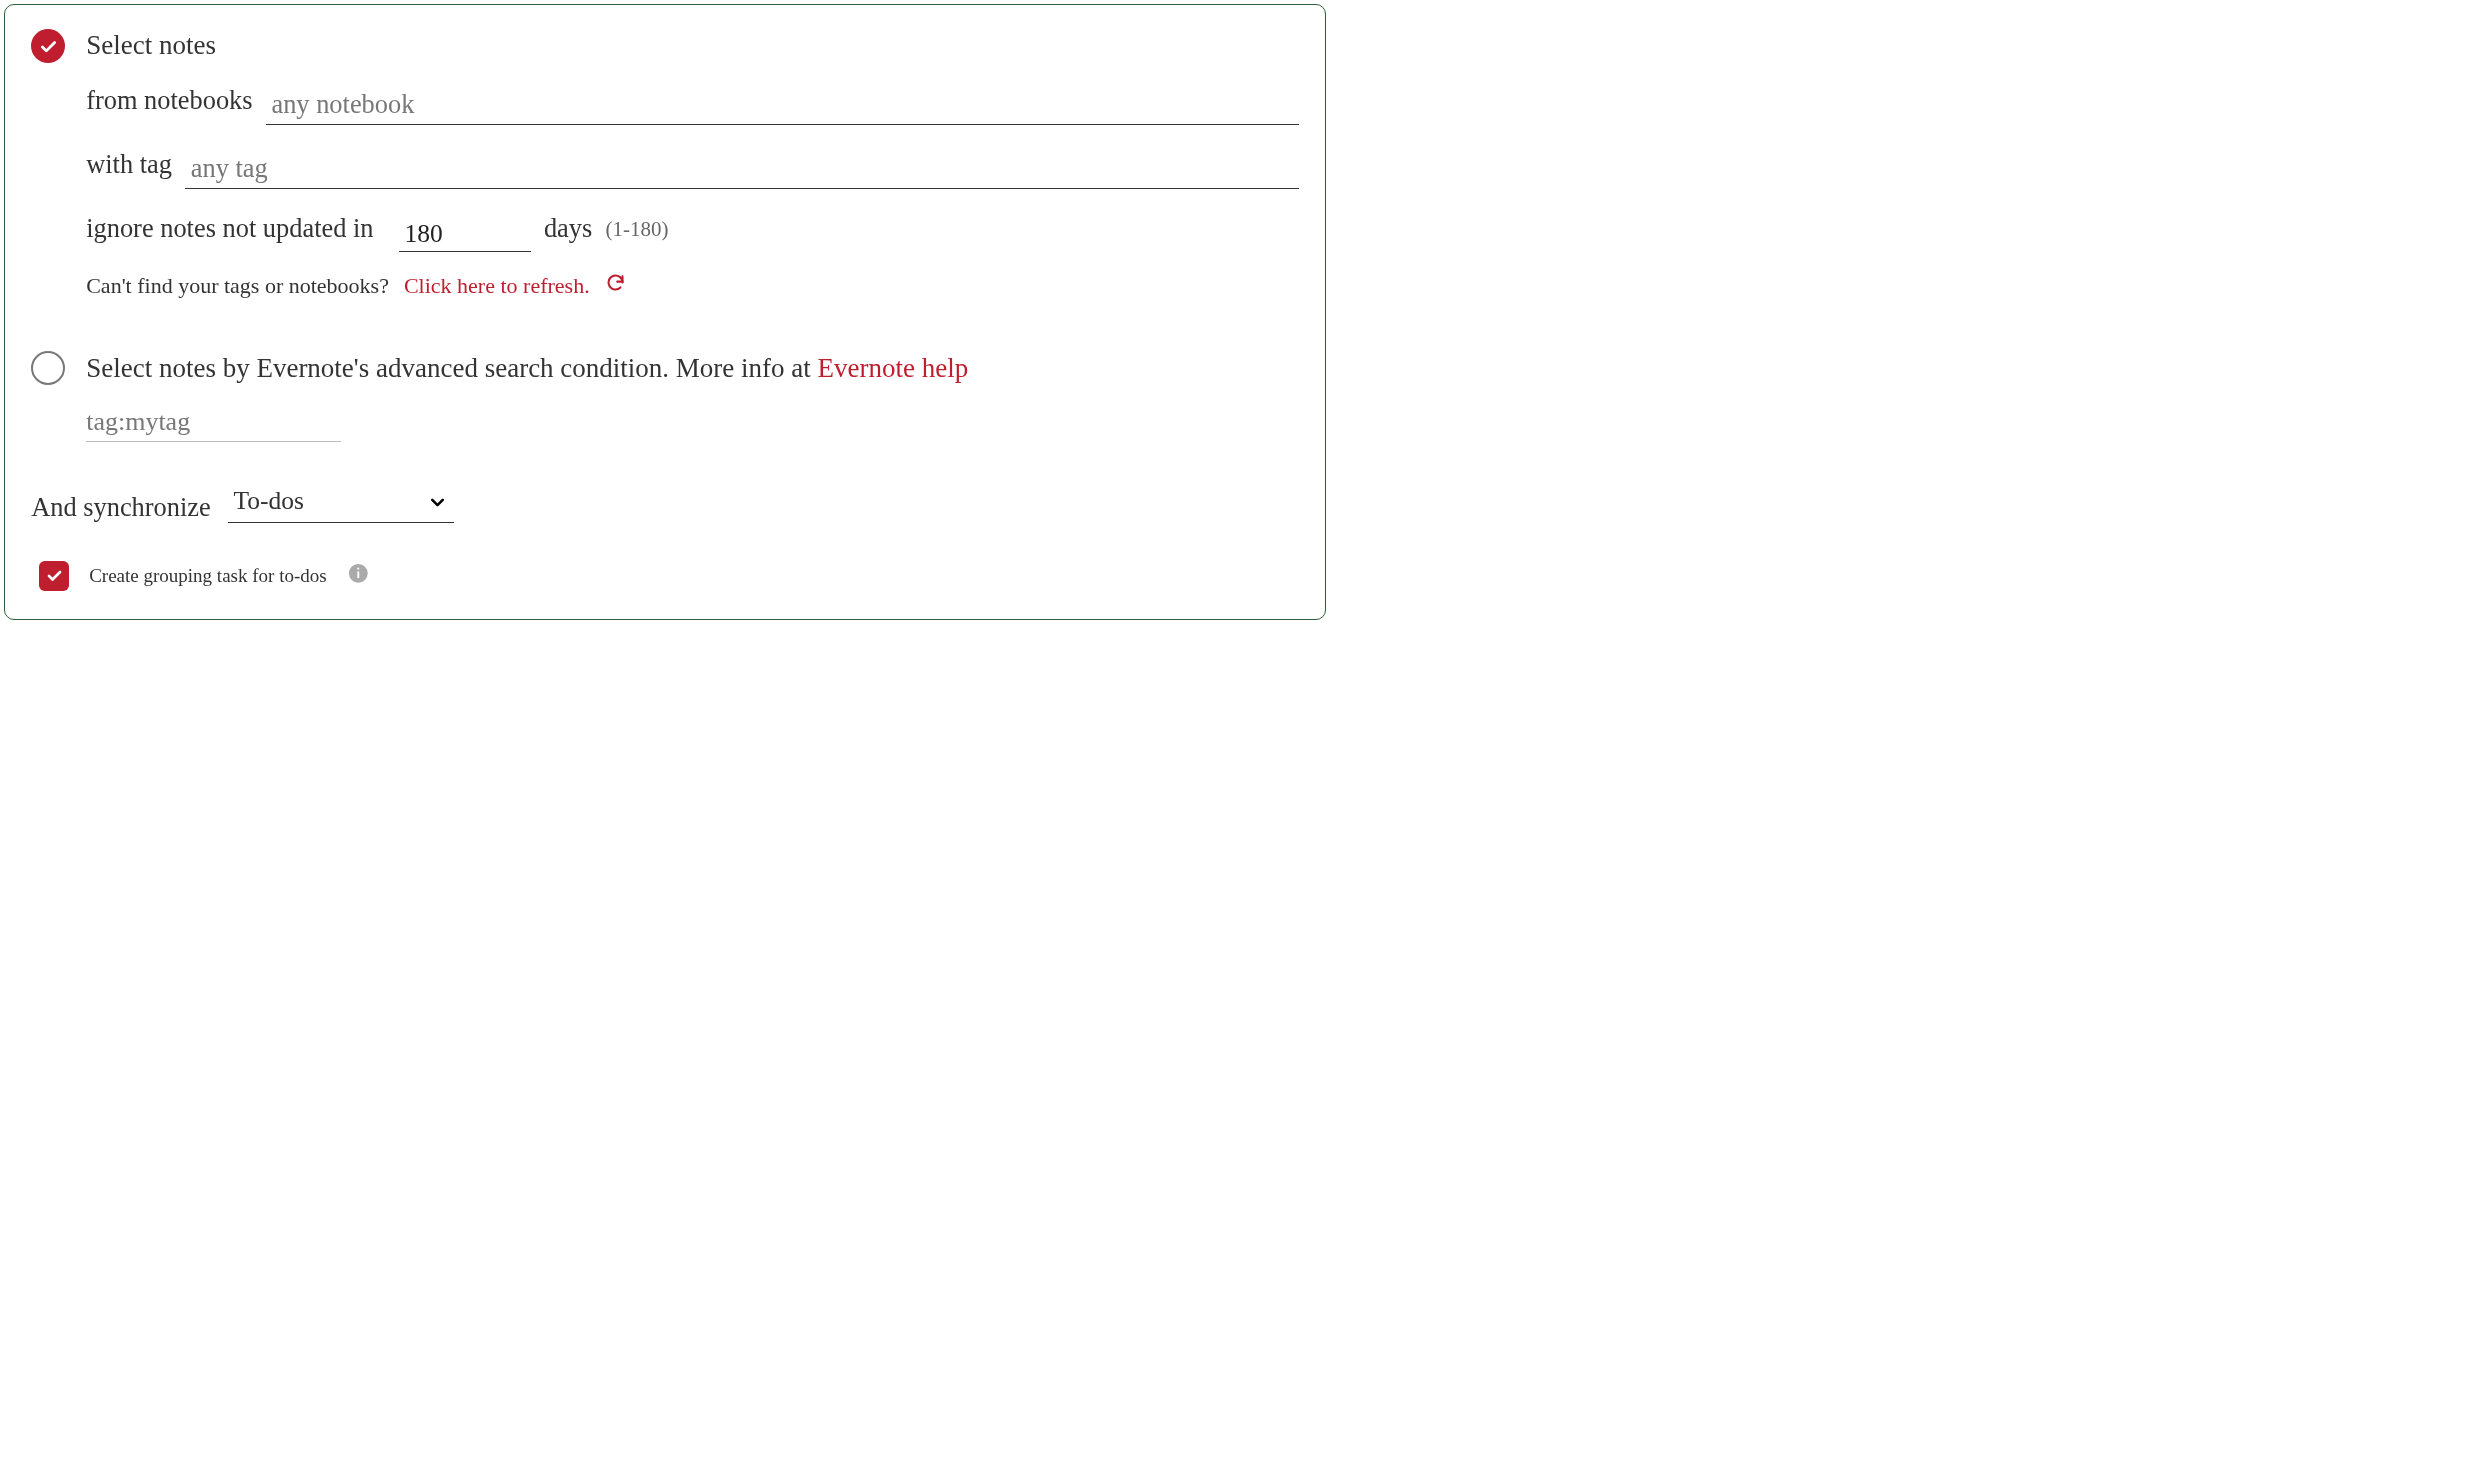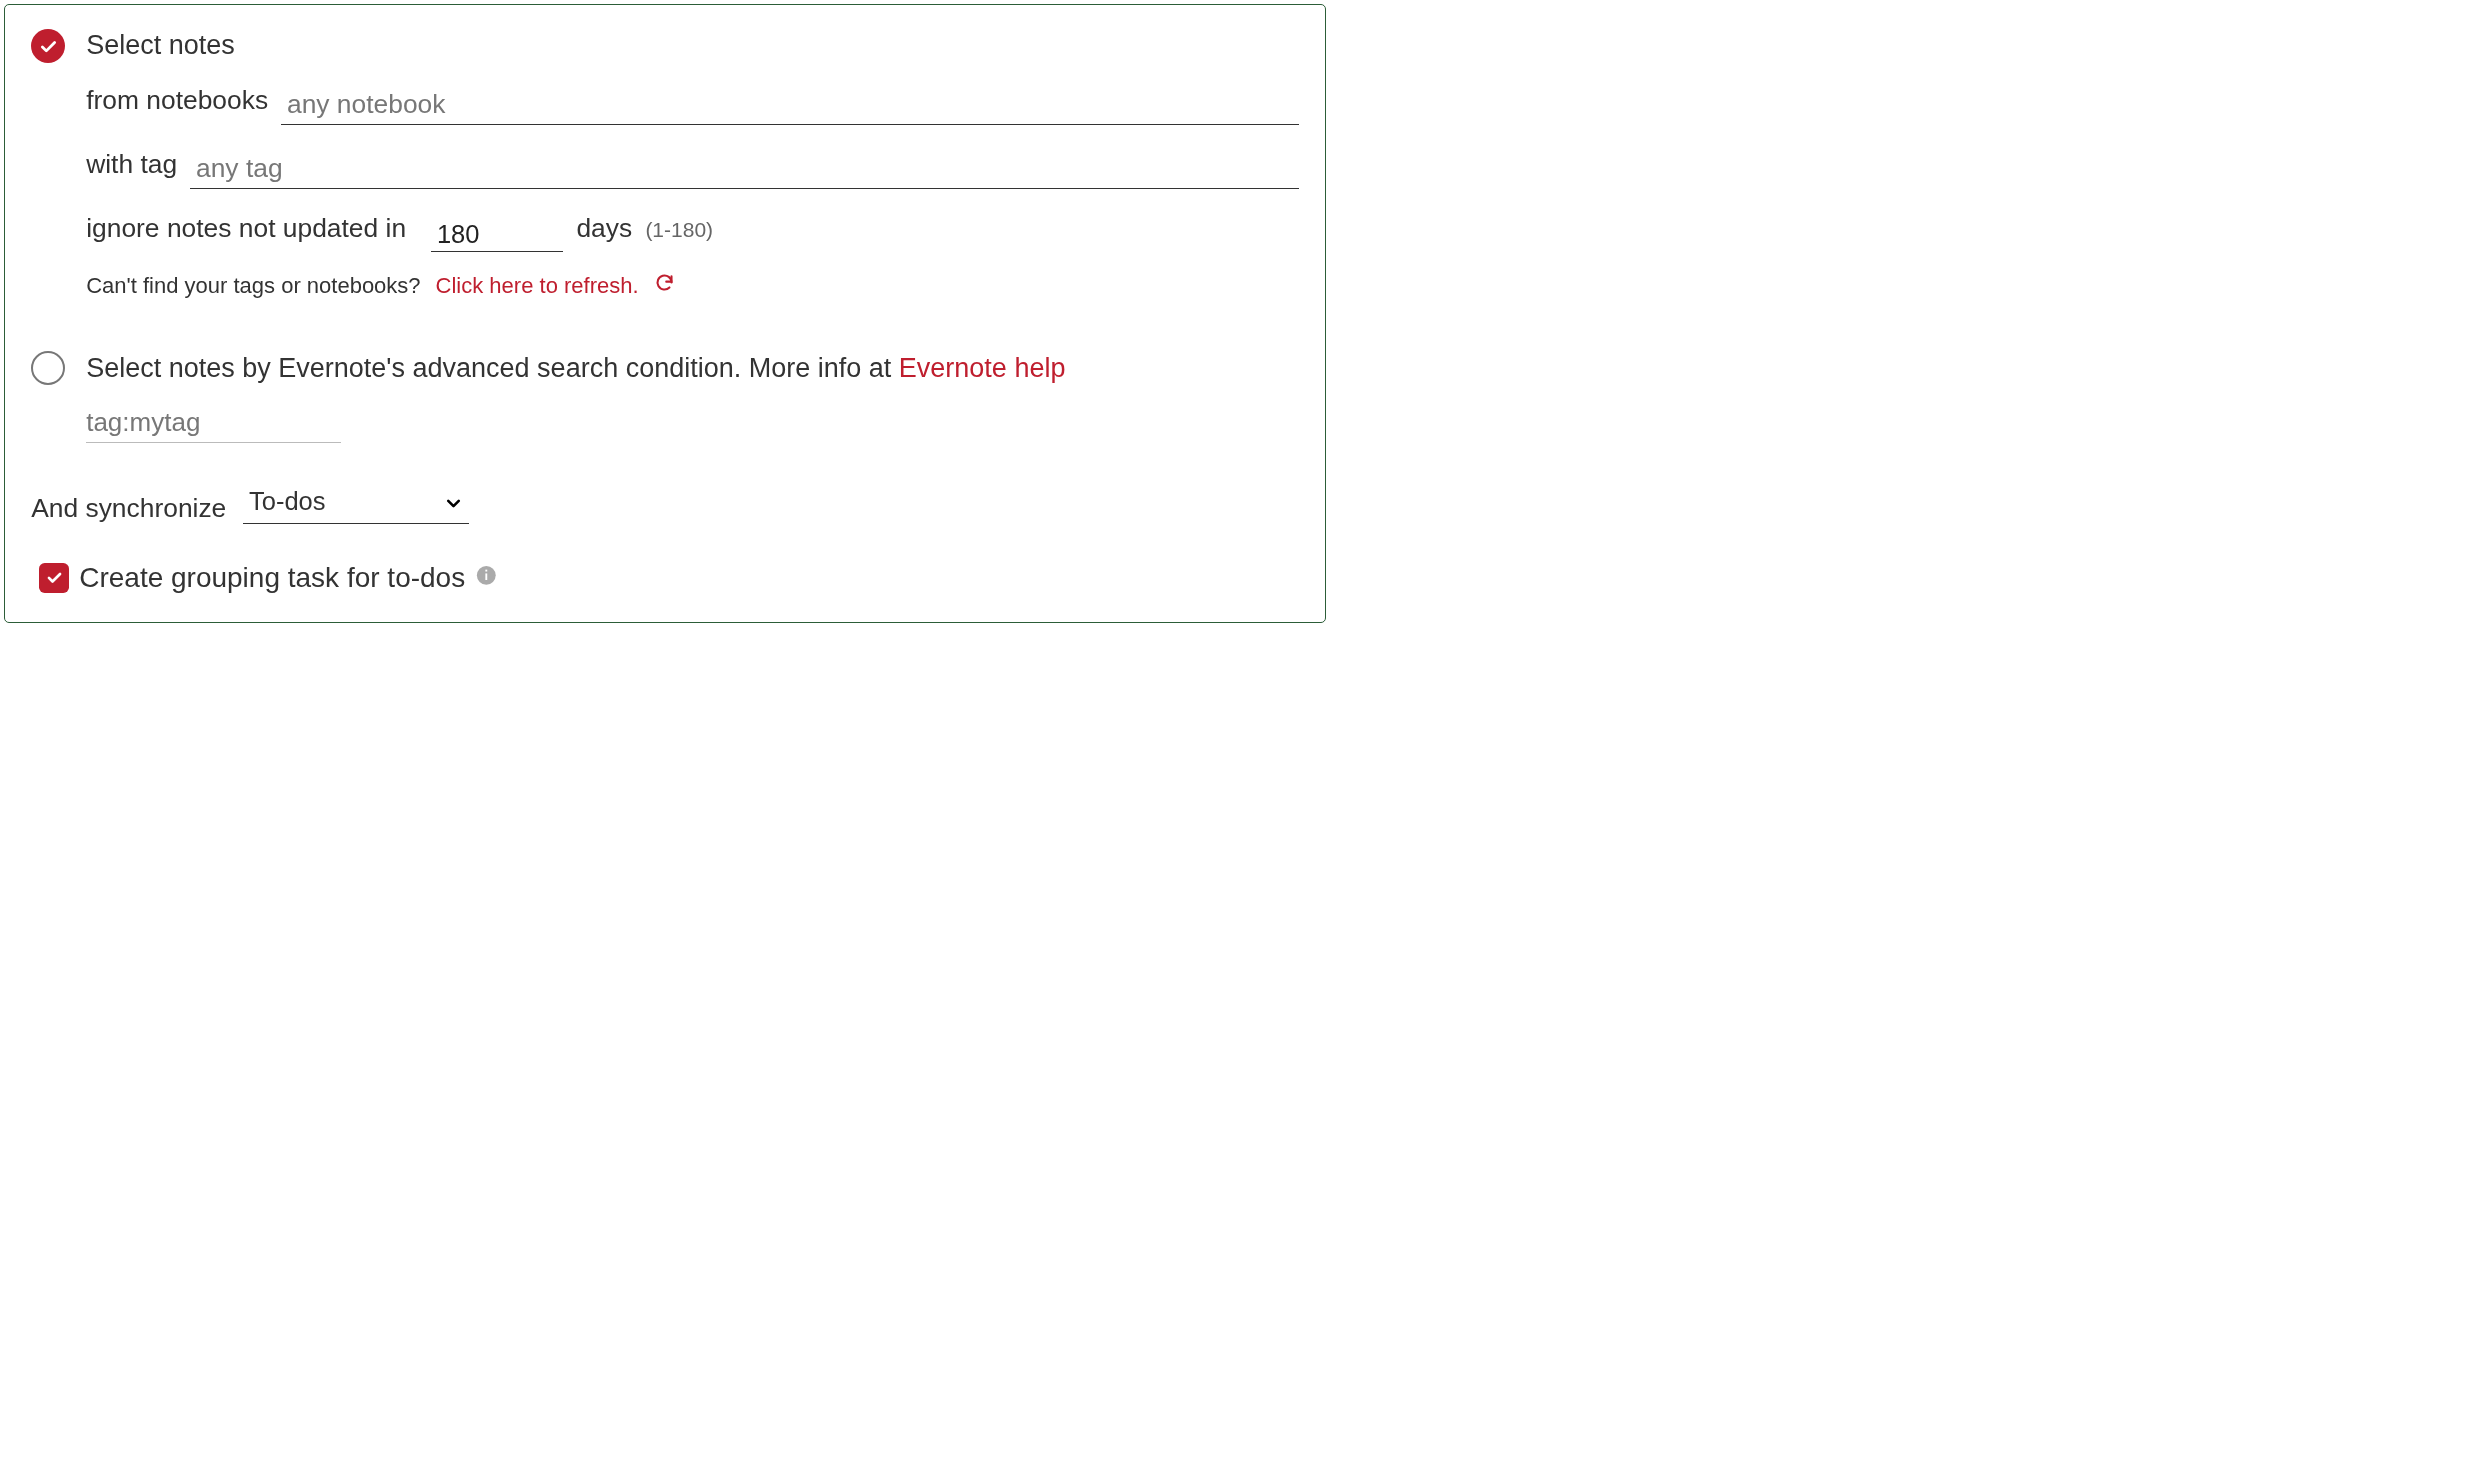--- a/index.html
+++ b/index.html
@@ -18,23 +18,24 @@
     font-family: "Segoe UI", "Helvetica Neue", Arial, sans-serif;
     color: var(--gray-text);
   }
   
   .viewport{
     width:1330px;
     padding: 3.8px;
   }
   .panel{
     border: 1.9px solid var(--border);
-    border-radius: 5px;
+    border-radius: 10px;
     background:#fff;
     padding: 22.6px 26.4px 28px 26.4px;
+    font-family: Liberation Serif, serif;
   }
 
   
   .option-row{
     display:flex;
     align-items:flex-start;
     gap: 21px;
     margin-bottom: 9.4px;
   }
   .radio{
@@ -198,22 +199,22 @@
     stroke:#000;
     stroke-width:3;
     fill:none;
     stroke-linecap:round;
     stroke-linejoin:round;
   }
 
   .check-line{
     display:flex;
     align-items:center;
-    gap: 10px;
-    font-size: 28px;
+    gap: 20px;
+    font-size: 19px;
     color:#333;
     padding-left:8px;
   }
   .checkbox{
     width:30px;height:30px;
     border-radius:5.7px;
     display:flex;
     align-items:center;
     justify-content:center;
   }

